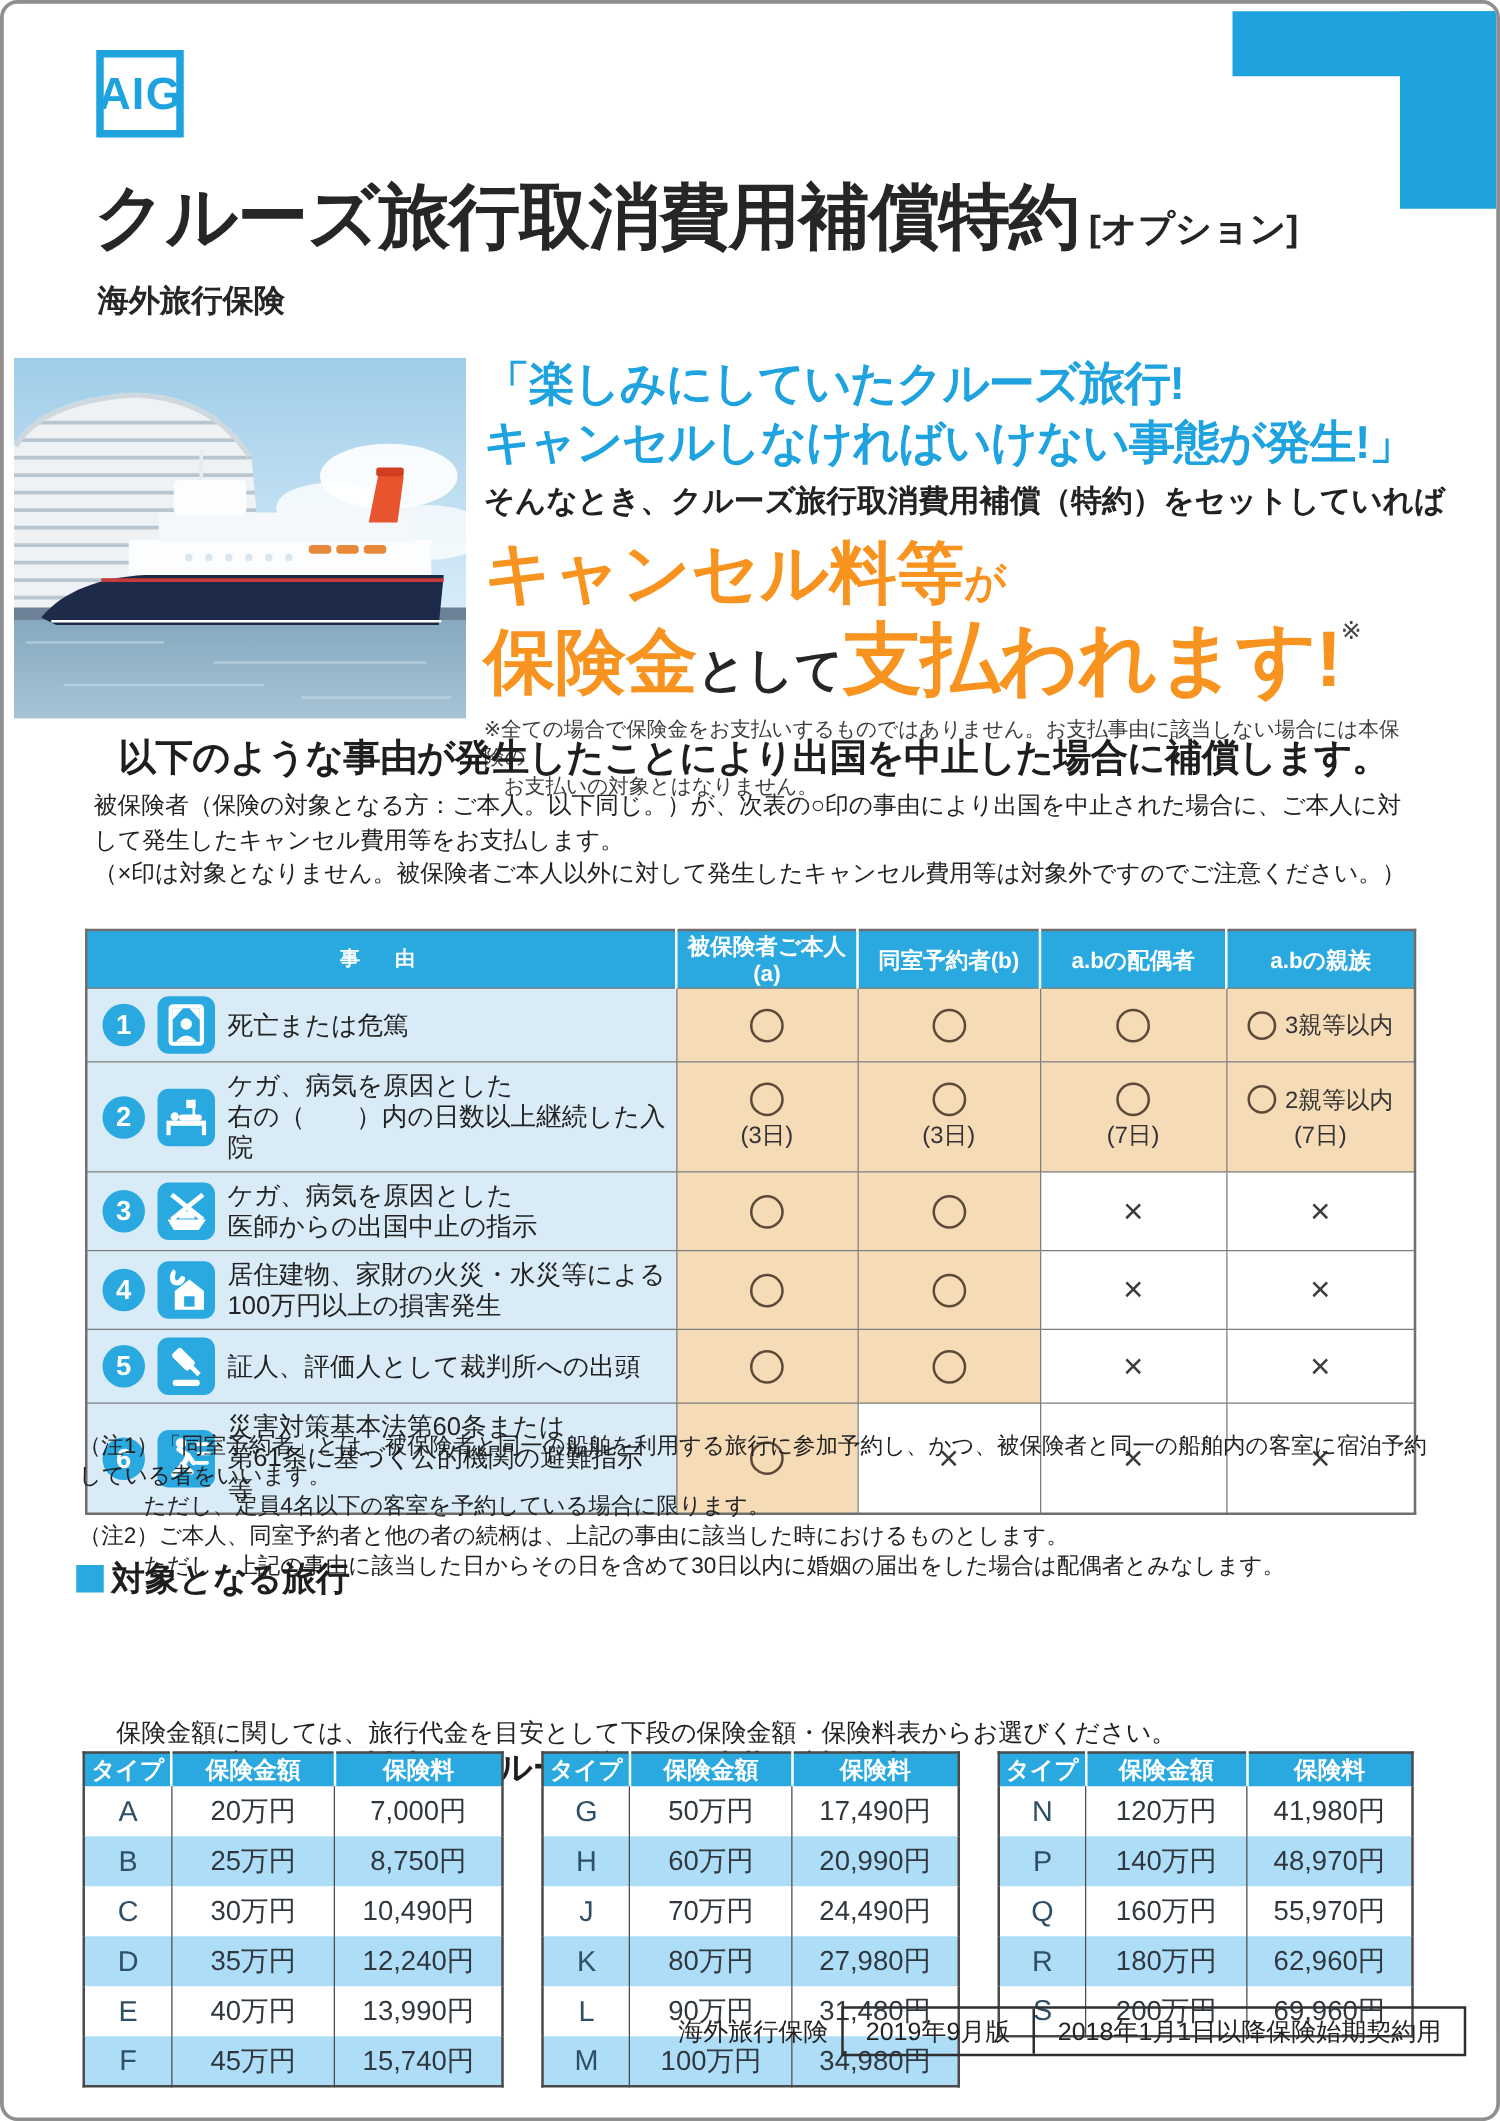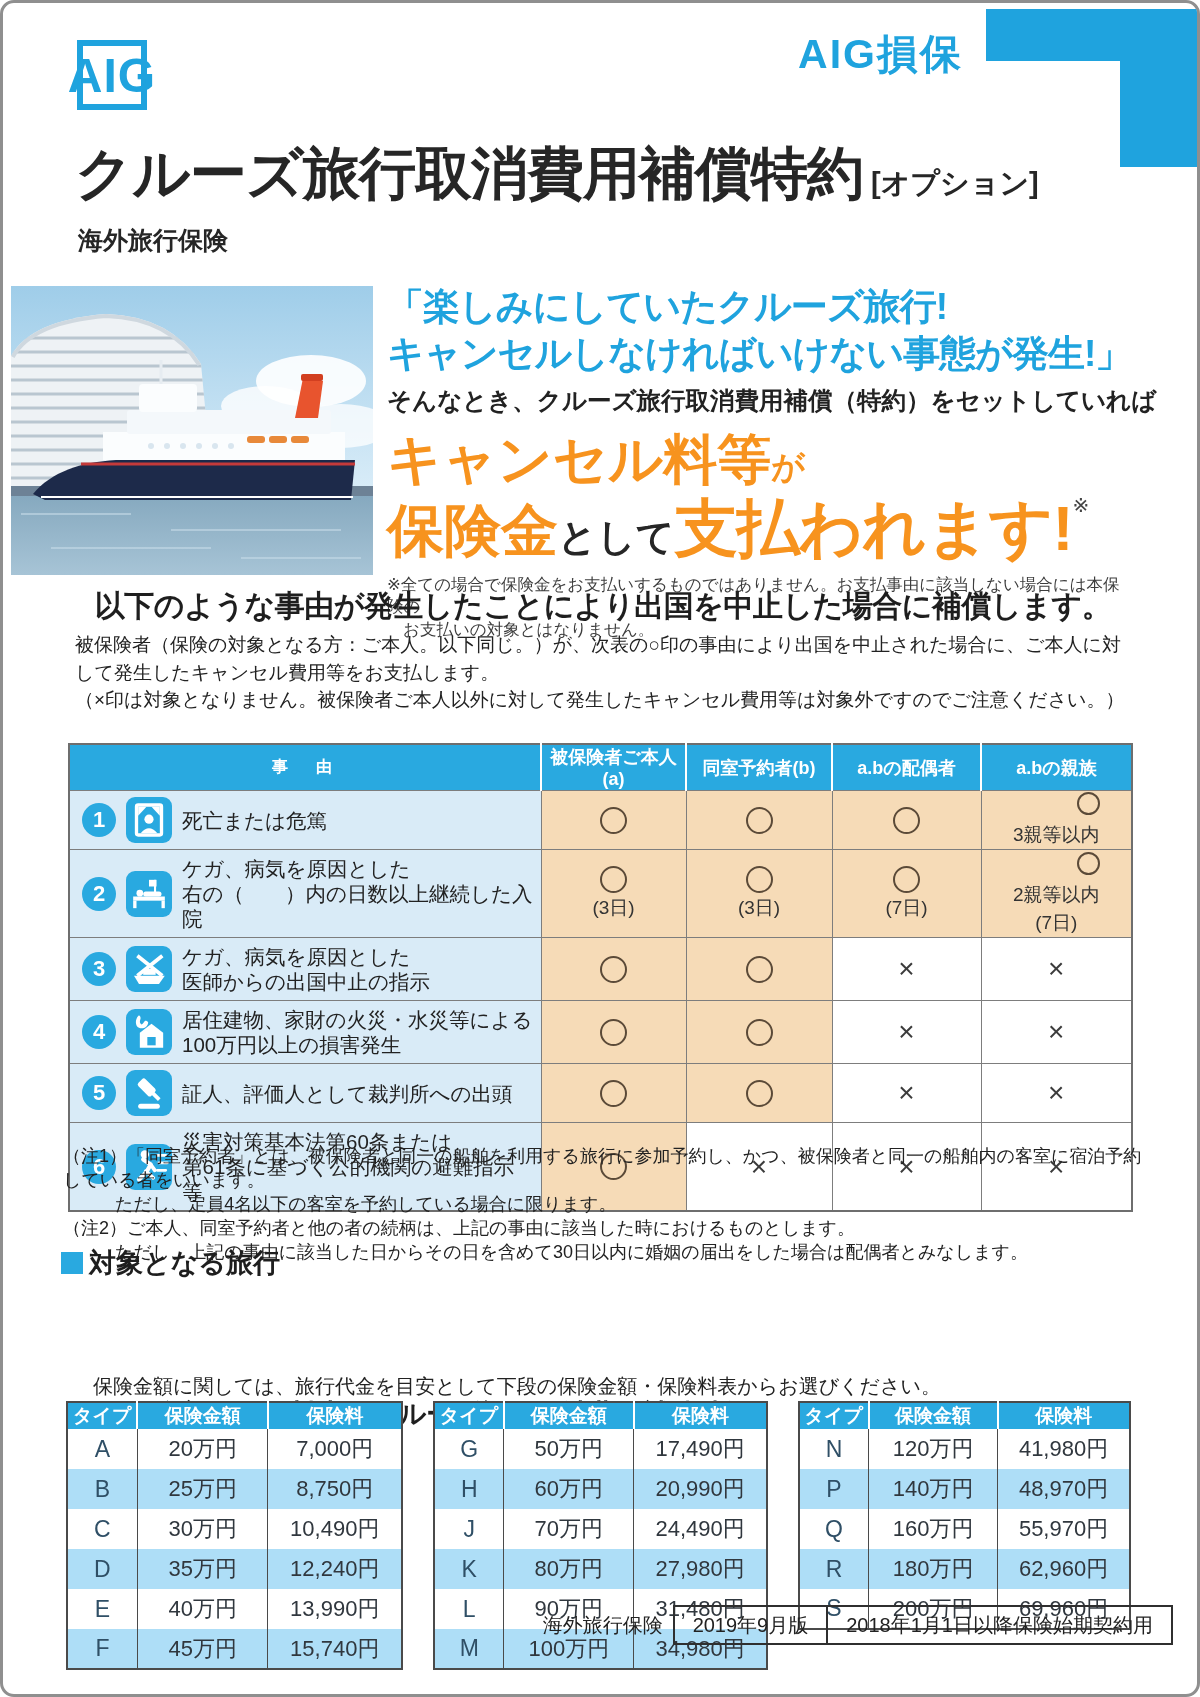--- a/index.html
+++ b/index.html
@@ -15,21 +15,21 @@
   *{margin:0;padding:0;box-sizing:border-box;}
   html,body{background:#fff;}
   body{font-family:"Liberation Sans","DejaVu Sans",sans-serif;color:var(--ink);}
   .page{position:relative;width:1200px;height:1697px;background:#fff;border:3px solid #8f8f8f;border-radius:14px;overflow:hidden;}
 
   
   .corner-band{position:absolute;left:983px;top:6px;width:211px;height:52px;background:var(--blue);}
   .corner-bar{position:absolute;left:1117px;top:6px;width:77px;height:158px;background:var(--blue);}
 
   
-  .aig-logo{position:absolute;left:74px;top:37px;width:70px;height:70px;border:6px solid var(--blue);display:flex;align-items:center;justify-content:center;font-size:48px;font-weight:bold;color:var(--blue);letter-spacing:1px;}
+  .aig-logo{position:absolute;left:74px;top:37px;width:70px;height:70px;border:6px solid var(--blue);display:flex;align-items:center;justify-content:center;font-size:36px;font-weight:bold;color:var(--blue);letter-spacing:1px;}
   .aig-sonpo{position:absolute;left:700px;top:24px;width:260px;text-align:right;font-size:41px;font-weight:900;color:var(--blue);letter-spacing:2px;}
 
   
   .main-title{position:absolute;left:72px;top:133px;font-size:57px;font-weight:900;color:#262626;letter-spacing:-1px;white-space:nowrap;}
   .main-title .opt{font-size:29px;font-weight:700;letter-spacing:0;margin-left:8px;}
   .sub-title{position:absolute;left:75px;top:221px;font-size:25px;font-weight:600;color:#262626;}
 
   
   .photo{position:absolute;left:8px;top:283px;width:362px;height:289px;overflow:hidden;}
 
@@ -61,21 +61,21 @@
   .reason-in{display:flex;align-items:center;gap:10px;padding:6px 8px 6px 12px;}
   .badge{flex:0 0 34px;width:34px;height:34px;border-radius:50%;background:var(--tblue);color:#fff;font-size:22px;font-weight:800;display:flex;align-items:center;justify-content:center;}
   .ric{flex:0 0 46px;width:46px;height:46px;border-radius:9px;background:var(--tblue);display:flex;align-items:center;justify-content:center;}
   .ric svg{width:40px;height:40px;}
   .rtext{font-size:20.5px;line-height:1.22;color:#222;font-weight:500;}
   td.val{background:#fff;font-size:27px;color:#3a3a3a;}
   td.val.orange{background:var(--cell-orange);}
   .maru{display:inline-block;width:27px;height:27px;border:2.5px solid var(--circle);border-radius:50%;}
   .maru.small{width:23px;height:23px;border-width:2px;}
   .vwrap{display:flex;flex-direction:column;align-items:center;justify-content:center;gap:2px;}
-  .vrow{display:flex;align-items:flex-end;justify-content:center;gap:7px;flex-direction:column;}
+  .vrow{display:flex;align-items:center;justify-content:center;gap:7px;}
   .vsub,.vlabel{font-size:19px;color:#333;}
   .cross{font-size:28px;color:#3c3c3c;line-height:1;}
 
   .cov-notes{position:absolute;left:60px;top:1142px;width:1080px;font-size:18px;line-height:1.33;color:#222;}
   .cov-notes .cont{padding-left:52px;}
 
   
   .sec-head{position:absolute;display:flex;align-items:center;gap:6px;font-size:27px;font-weight:900;color:#1e1e1e;}
   .sec-head .sq{width:22px;height:22px;background:var(--tblue);}
   .trip-head{left:58px;top:1242px;}
@@ -108,21 +108,20 @@
 <body>
 
 <div class="page">
 
   <div class="corner-band"></div>
   <div class="corner-bar"></div>
 
   <div class="aig-logo">
       <span>AIG</span>
     </div>
-  <div class="aig-sonpo">AIG損保</div>
 
   <div class="main-title">
     <span>クルーズ旅行取消費用補償特約</span><span class="opt">[オプション]</span>
   </div>
   <div class="sub-title">海外旅行保険</div>
 
   <div class="photo">
     <svg viewBox="0 0 362 289" width="362" height="289">
       <defs>
         <linearGradient id="sky" x1="0" y1="0" x2="0" y2="1">

